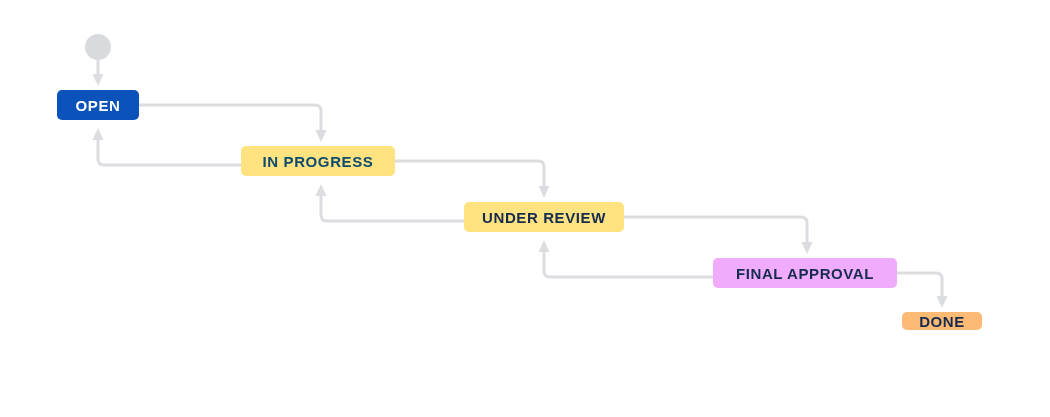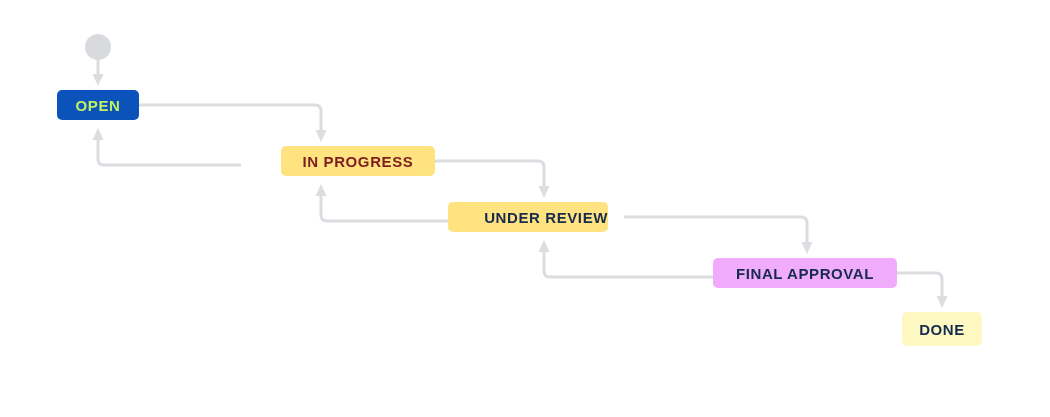--- a/index.html
+++ b/index.html
@@ -87,33 +87,33 @@
     </g>
 
     <g>
       <path d="M 897 273 L 936 273 Q 942 273 942 279 L 942 296" fill="none" stroke="#dcdde1" stroke-width="3" stroke-linecap="butt" stroke-linejoin="round"></path>
       <polygon points="936.5,296 947.5,296 942,308" fill="#dcdde1"></polygon>
     </g>
   </svg>
 
   <div class="start-dot" style="left:85px; top:34px; width:26px; height:26px; background:#d8dadd;"></div>
 
-  <div class="node" style="left:57px; top:90px; width:82px; height:30px; background:#0b52ba; color:#bef264;">
+  <div class="node" style="left:57px; top:90px; width:82px; height:30px; background:#0b52ba; color:#ffffff;">
     <span>OPEN</span>
   </div>
 
-  <div class="node" style="left:241px; top:146px; width:154px; height:30px; background:#ffe380; color:#7f1d1d;margin-left:40px;">
+  <div class="node" style="left:241px; top:146px; width:154px; height:30px; background:#ffe380; color:#0c4a6e;">
     <span>IN PROGRESS</span>
   </div>
 
-  <div class="node" style="left:448px; top:202px; width:160px; height:30px; background:#ffe380; color:#172b4d;justify-content:flex-end;">
+  <div class="node" style="left:464px; top:202px; width:160px; height:30px; background:#ffe380; color:#172b4d;">
     <span>UNDER REVIEW</span>
   </div>
 
   <div class="node" style="left:713px; top:258px; width:184px; height:30px; background:#f0abfc; color:#172b4d;">
     <span>FINAL APPROVAL</span>
   </div>
 
-  <div class="node" style="left:902px; top:312px; width:80px; height:34px; background:#fef9c3; color:#172b4d;">
+  <div class="node" style="left:902px; top:312px; width:80px; height:18px; background:#fdba74; color:#172b4d;">
     <span>DONE</span>
   </div>
 
 </div>
 
 </body></html>

